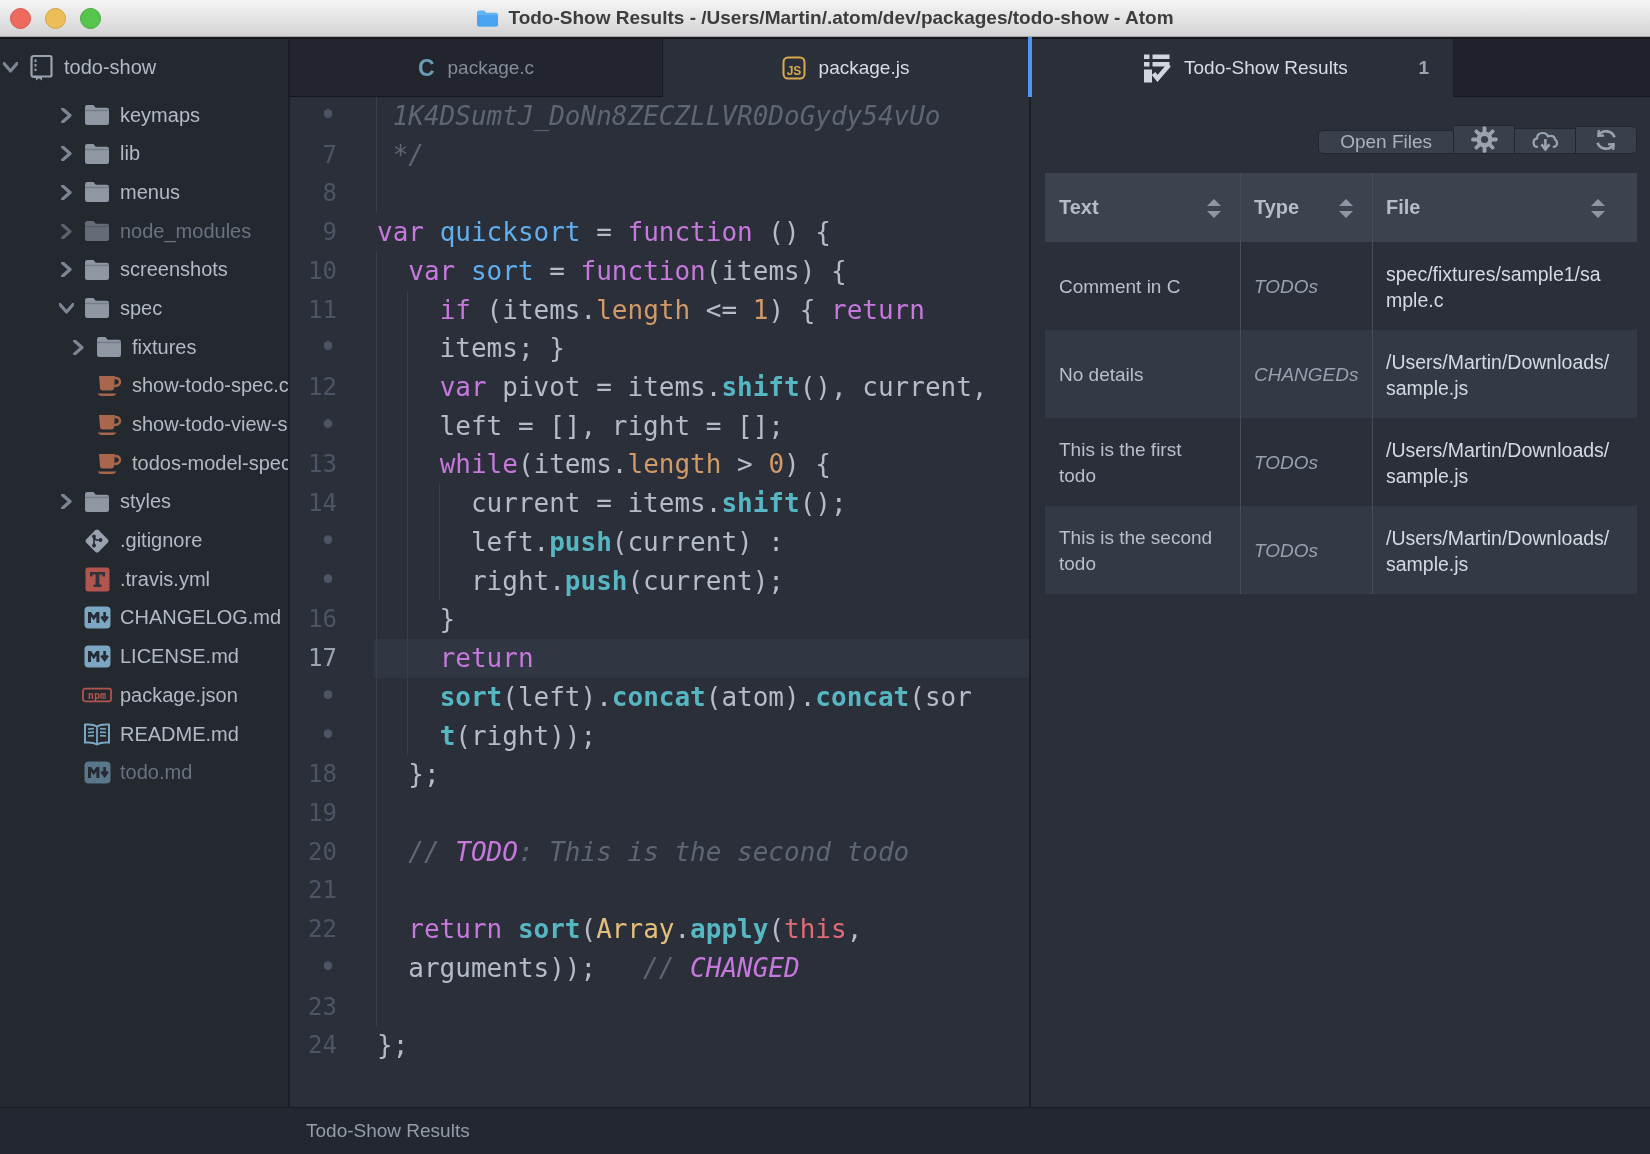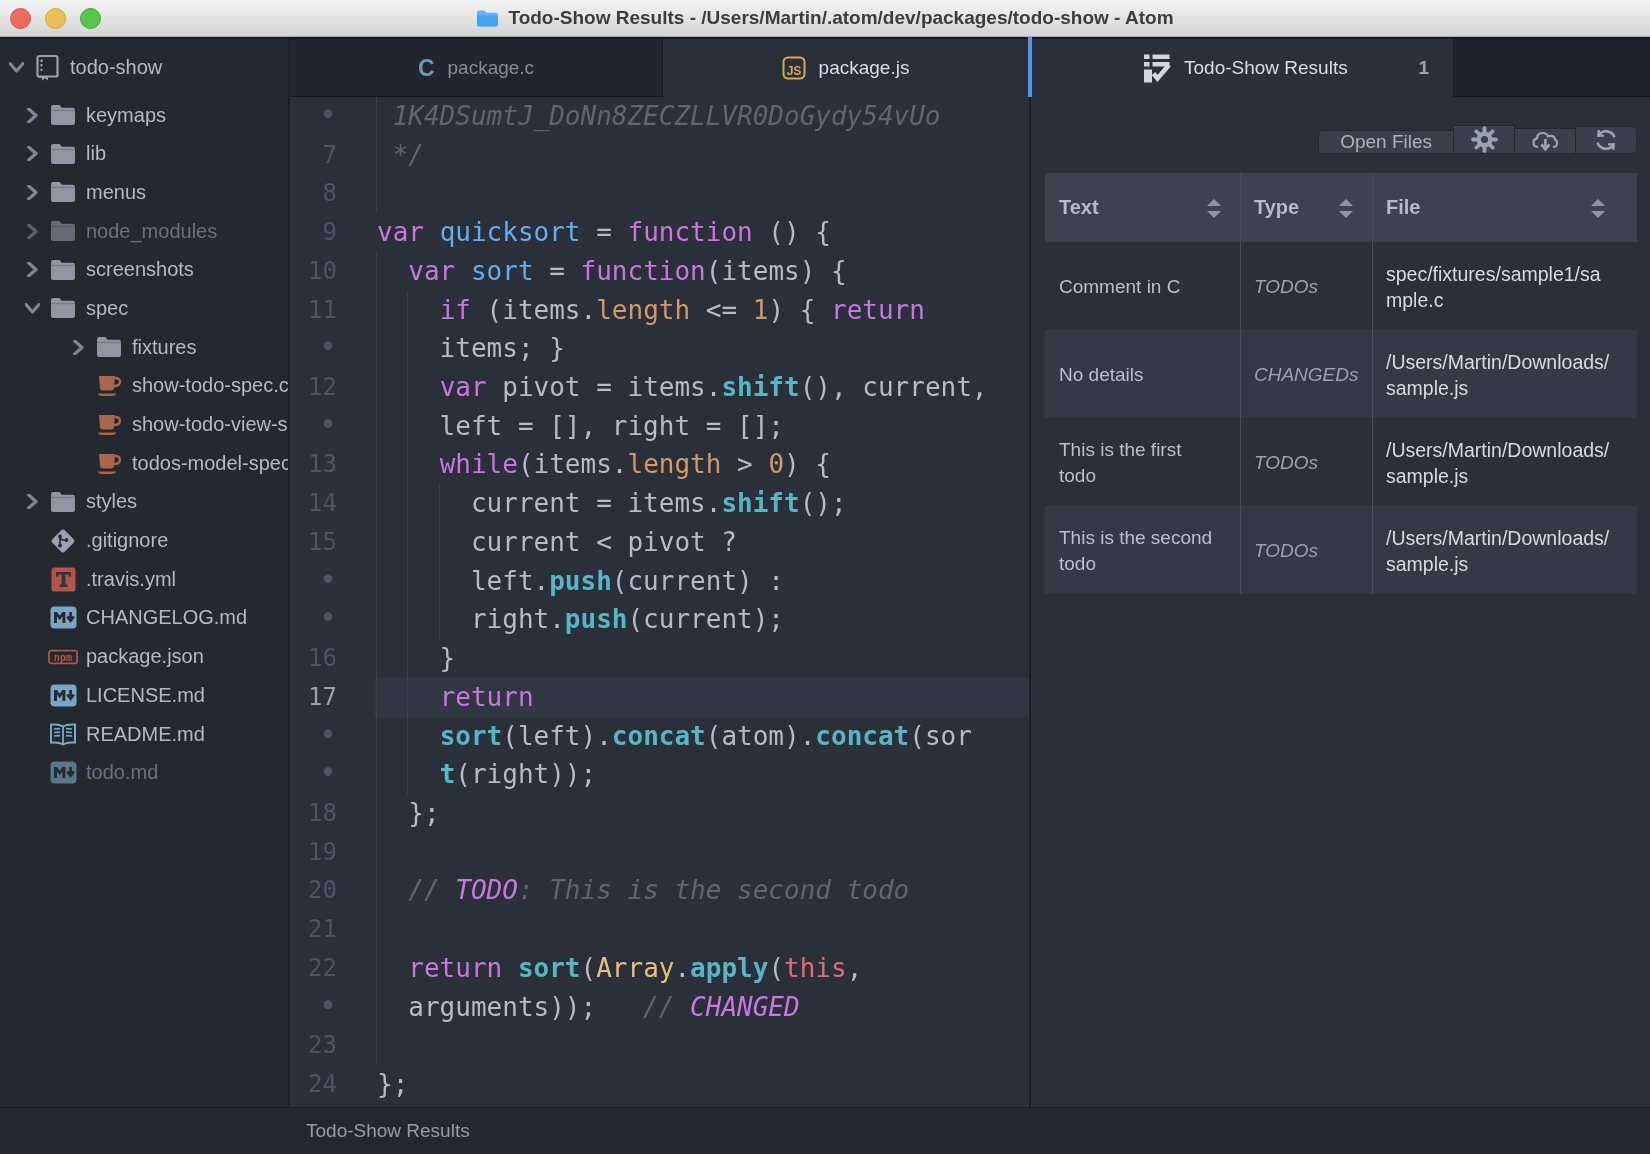--- a/index.html
+++ b/index.html
@@ -23,22 +23,22 @@
   
   .main { position:absolute; left:0; top:37px; width:1650px; height:1070px;
     border-top:2px solid #16181e; }
 
   
   .tree-pane { position:absolute; left:0; top:0; width:290px; height:1068px;
     background:#24282f; border-right:2px solid #1b1e24; overflow:hidden; }
   .tree-list { list-style:none; padding-top:9px; }
   .tree-item { height:38.7px; display:flex; align-items:center; white-space:nowrap;
     overflow:hidden; color:#b3bac5; font-size:20px; }
-  .tree-item.d0 { padding-left:6px; margin-bottom:9px; }
-  .tree-item.d1 { padding-left:22px; }
+  .tree-item.d0 { padding-left:0; margin-bottom:9px; }
+  .tree-item.d1 { padding-left:56px; }
   .tree-item.d2 { padding-left:68px; }
   .tree-item .chev { width:20px; display:flex; justify-content:center; align-items:center; flex:none; }
   .tree-item .ico  { width:30px; margin-left:6px; display:flex; justify-content:center; align-items:center; flex:none; }
   .tree-item .lbl  { margin-left:8px; }
   .tree-item.dim .lbl { color:#6a7280; }
   .tree-item.dim .ico, .tree-item.dim .chev { opacity:.62; }
 
   
   .editor-pane { position:absolute; left:290px; top:0; width:740px; height:1068px;
     background:#2b2f3a; overflow:hidden; }
@@ -338,37 +338,37 @@
                 <rect x="0.5" y="0.5" width="26" height="22" rx="4" fill="#7ba7c2"></rect>
                 <path d="M4 17 L4 6 L7 6 L9.7 9.8 L12.4 6 L15.4 6 L15.4 17 L12.4 17 L12.4 10.6 L9.7 14.2 L7 10.6 L7 17 Z" fill="#262a33"></path>
                 <path d="M20.6 6 L20.6 12 M17.4 10.5 L20.6 14.8 L23.8 10.5" stroke="#262a33" stroke-width="2.6" fill="none"></path>
               </svg>
             </span>
             <span class="lbl">CHANGELOG.md</span>
           </li>
           <li class="tree-item d1">
             <span class="chev"></span>
             <span class="ico">
-              <svg width="31" height="16" viewBox="0 0 31 16">
-                <rect x="1" y="1.5" width="29" height="13" rx="2" fill="none" stroke="#b2554e" stroke-width="1.8"></rect>
-                <text x="15.5" y="12" font-size="10.5" font-weight="bold" fill="#b2554e" text-anchor="middle" font-family="DejaVu Sans Mono, monospace">npm</text>
-              </svg>
-            </span>
-            <span class="lbl">package.json</span>
-          </li>
-          <li class="tree-item d1">
-            <span class="chev"></span>
-            <span class="ico">
               <svg width="27" height="23" viewBox="0 0 27 23">
                 <rect x="0.5" y="0.5" width="26" height="22" rx="4" fill="#7ba7c2"></rect>
                 <path d="M4 17 L4 6 L7 6 L9.7 9.8 L12.4 6 L15.4 6 L15.4 17 L12.4 17 L12.4 10.6 L9.7 14.2 L7 10.6 L7 17 Z" fill="#262a33"></path>
                 <path d="M20.6 6 L20.6 12 M17.4 10.5 L20.6 14.8 L23.8 10.5" stroke="#262a33" stroke-width="2.6" fill="none"></path>
               </svg>
             </span>
             <span class="lbl">LICENSE.md</span>
+          </li>
+          <li class="tree-item d1">
+            <span class="chev"></span>
+            <span class="ico">
+              <svg width="31" height="16" viewBox="0 0 31 16">
+                <rect x="1" y="1.5" width="29" height="13" rx="2" fill="none" stroke="#b2554e" stroke-width="1.8"></rect>
+                <text x="15.5" y="12" font-size="10.5" font-weight="bold" fill="#b2554e" text-anchor="middle" font-family="DejaVu Sans Mono, monospace">npm</text>
+              </svg>
+            </span>
+            <span class="lbl">package.json</span>
           </li>
           <li class="tree-item d1">
             <span class="chev"></span>
             <span class="ico">
               <svg width="28" height="23" viewBox="0 0 28 23">
                 <path d="M14 3.5 Q10 0.8 2 1.6 L2 19.6 Q10 18.8 14 21.5 Q18 18.8 26 19.6 L26 1.6 Q18 0.8 14 3.5 Z" fill="none" stroke="#7ba7c2" stroke-width="2"></path>
                 <path d="M14 4 L14 21" stroke="#7ba7c2" stroke-width="1.8"></path>
                 <path d="M5 6 L11 5.6 M5 9.5 L11 9.1 M5 13 L11 12.6 M17 5.6 L23 6 M17 9.1 L23 9.5 M17 12.6 L23 13" stroke="#7ba7c2" stroke-width="1.6"></path>
               </svg>
             </span>
@@ -460,27 +460,20 @@
             <i class="guide" style="left: 117.32px;"></i>
             <span class="gut">13</span>
             <span class="src"><span class="tok-plain">    </span><span class="tok-kw">while</span><span class="tok-plain">(items.</span><span class="tok-prop">length</span><span class="tok-plain"> &gt; </span><span class="tok-num">0</span><span class="tok-plain">) {</span></span>
           </div>
           <div class="line">
             <i class="guide" style="left: 86px;"></i>
             <i class="guide" style="left: 117.32px;"></i>
             <i class="guide" style="left: 148.64px;"></i>
             <span class="gut">14</span>
             <span class="src"><span class="tok-plain">      current = items.</span><span class="tok-call">shift</span><span class="tok-plain">();</span></span>
-          </div>
-          <div class="line">
-            <i class="guide" style="left: 86px;"></i>
-            <i class="guide" style="left: 117.32px;"></i>
-            <i class="guide" style="left: 148.64px;"></i>
-            <span class="gut">15</span>
-            <span class="src"><span class="tok-plain">      current &lt; pivot ?</span></span>
           </div>
           <div class="line">
             <i class="guide" style="left: 86px;"></i>
             <i class="guide" style="left: 117.32px;"></i>
             <i class="guide" style="left: 148.64px;"></i>
             <span class="gut dot">•</span>
             <span class="src"><span class="tok-plain">      left.</span><span class="tok-call">push</span><span class="tok-plain">(current) :</span></span>
           </div>
           <div class="line">
             <i class="guide" style="left: 86px;"></i>

